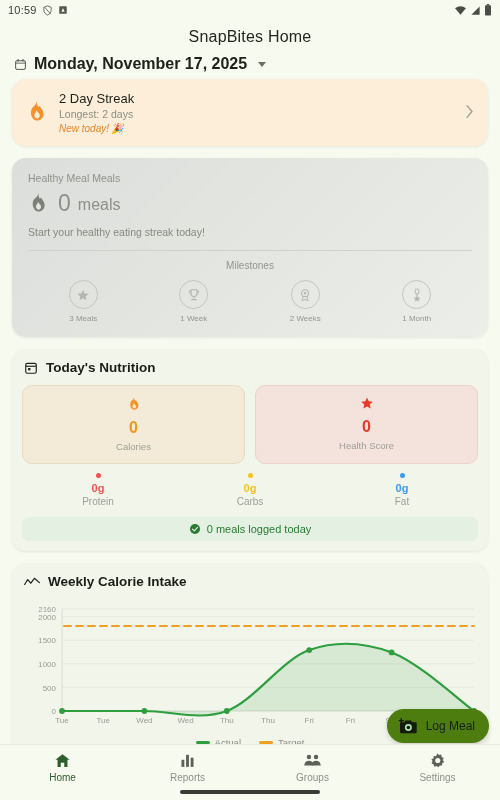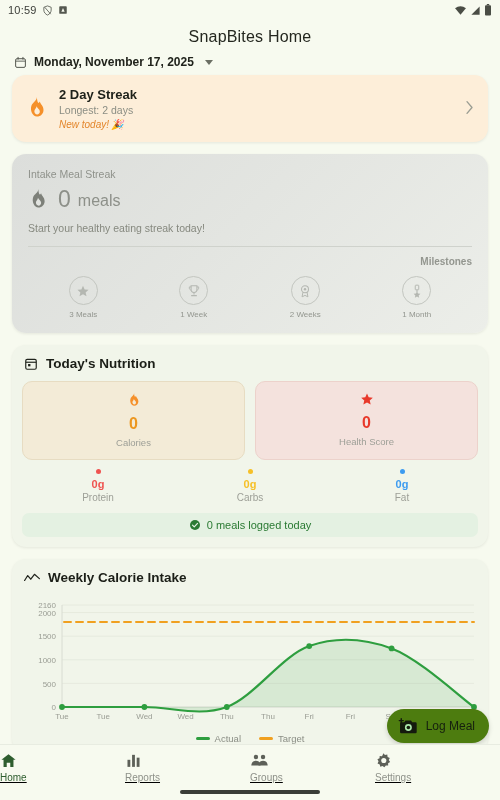--- a/index.html
+++ b/index.html
@@ -24,60 +24,60 @@
   .app-title {
     text-align: center; font-size: 16px; color: #24271f;
     padding: 8px 0 6px; letter-spacing: .2px;
   }
 
   
   .date-row {
     display: flex; align-items: center; gap: 7px;
     padding: 3px 0 6px 14px; cursor: pointer;
   }
-  .date-text { font-size: 12px; font-weight: bold; color: #20231c; }
+  .date-text { font-size: 16px; font-weight: bold; color: #20231c; }
   .caret {
     width: 0; height: 0; border-left: 4px solid transparent;
     border-right: 4px solid transparent; border-top: 5px solid #6b6f64;
     margin-left: 4px;
   }
 
   
   .card {
     margin: 0 12px 12px; border-radius: 14px;
     box-shadow: 0 1px 3px rgba(0,0,0,.08);
   }
 
   
   .streak-card {
     background: #fdeed9; display: flex; align-items: center;
     padding: 12px 14px; gap: 13px; cursor: pointer;
   }
   .streak-flame { font-size: 20px; line-height: 1; }
   .streak-texts { flex: 1; }
-  .streak-title { font-size: 13px; font-weight: bold; color: #1d2019; }
+  .streak-title { font-size: 13px; font-weight: normal; color: #1d2019; }
   .streak-sub { font-size: 10.5px; color: #8b8e84; margin-top: 2px; }
   .streak-record { font-size: 10px; color: #e3862c; font-style: italic; margin-top: 3px; }
   .chev {
     color: #9a9d93; font-size: 15px; font-weight: 300;
   }
 
   
   .meal-card {
     background: linear-gradient(135deg, #dcdedb 0%, #e3e5e1 45%, #eceee9 100%);
     padding: 14px 16px 14px;
   }
   .meal-label { font-size: 10.5px; color: #8f928b; }
   .meal-count-row { display: flex; align-items: center; gap: 11px; margin-top: 6px; }
   .meal-flame { font-size: 19px; color: #7d8079; line-height: 1; }
   .meal-num { font-size: 23px; color: #8d9089; font-weight: 300; }
   .meal-unit { font-size: 16px; color: #8d9089; margin-left: -4px; align-self: flex-end; padding-bottom: 3px; }
   .meal-hint { font-size: 10.5px; color: #86897f; margin-top: 9px; }
   .meal-div { height: 1px; background: #cfd2cc; margin: 12px 0 9px; }
-  .milestones-label { text-align: right; font-size: 10px; color: #93968f; font-weight: bold; }
+  .milestones-label { text-align: center; font-size: 10px; color: #93968f; }
   .milestones { display: flex; justify-content: space-around; margin-top: 9px; }
   .milestone { display: flex; flex-direction: column; align-items: center; gap: 5px; cursor: pointer; }
   .ms-circle {
     width: 29px; height: 29px; border-radius: 50%;
     border: 1.3px solid #c3c6c0; display: flex;
     align-items: center; justify-content: center;
   }
   .ms-label { font-size: 8px; color: #93968f; }
 
   
@@ -126,23 +126,22 @@
   }
   .fab-label { font-size: 12px; color: #16200f; }
 
   
   .bottomnav {
     position: absolute; left: 0; right: 0; bottom: 0; height: 56px;
     background: #f7faef; border-top: 1px solid #e8ece1;
     display: flex; align-items: flex-start; padding-top: 7px;
   }
   .nav-item {
-    flex: 1; display: flex; flex-direction: column; gap: 3px;
+    flex: 1; display: flex; flex-direction: column; align-items: center; gap: 3px;
     cursor: pointer;
-    text-decoration: underline;
   }
   .nav-label { font-size: 10px; color: #8e9189; }
   .nav-item.active .nav-label { color: #2e5d2e; }
   .home-indicator {
     position: absolute; bottom: 6px; left: 50%; transform: translateX(-50%);
     width: 140px; height: 4px; border-radius: 2px; background: #3a3d37;
   }
 </style>
 </head>
 <body>
@@ -199,21 +198,21 @@
     <div class="streak-record">New today! 🎉</div>
   </div>
   <span class="chev">
     <svg width="9" height="15" viewBox="0 0 10 18">
       <polyline points="2,2 8,9 2,16" fill="none" stroke="#9a9d93" stroke-width="1.6" stroke-linecap="round" stroke-linejoin="round"></polyline>
     </svg>
   </span>
 </div>
 
 <div class="card meal-card">
-  <div class="meal-label">Intake Meal Streak</div>
+  <div class="meal-label">Healthy Meal Meals</div>
   <div class="meal-count-row">
     <span class="meal-flame">
       <svg width="19" height="21" viewBox="0 0 24 26">
         <path d="M13 1 C13 6 8 7 6.5 11.5 C4.6 17 8 24.5 13 24.5 C18 24.5 21 20.5 21 16.5 C21 12 17.5 10 16.5 6.5 C15.2 9.2 13.6 9 13 1 Z" fill="#7d8079"></path>
         <path d="M12.6 12 C12.6 14.6 10 15.4 10 18.2 C10 20.6 11.6 22 13.3 22 C15.2 22 16.6 20.4 16.6 18.4 C16.6 15.6 13.8 15 12.6 12 Z" fill="#e2e4e0"></path>
       </svg>
     </span>
     <span class="meal-num">0</span>
     <span class="meal-unit">meals</span>
   </div>

